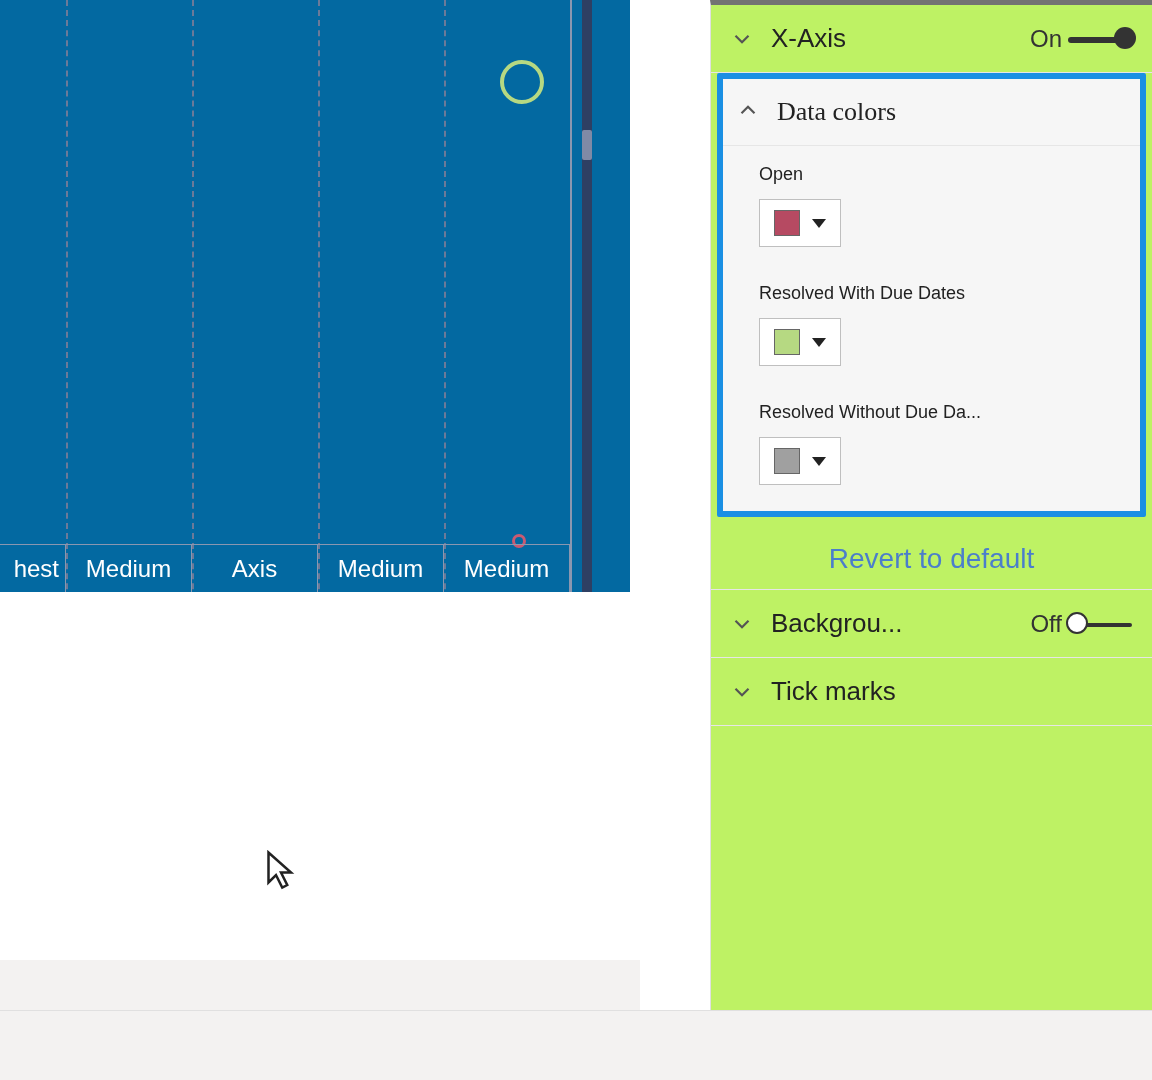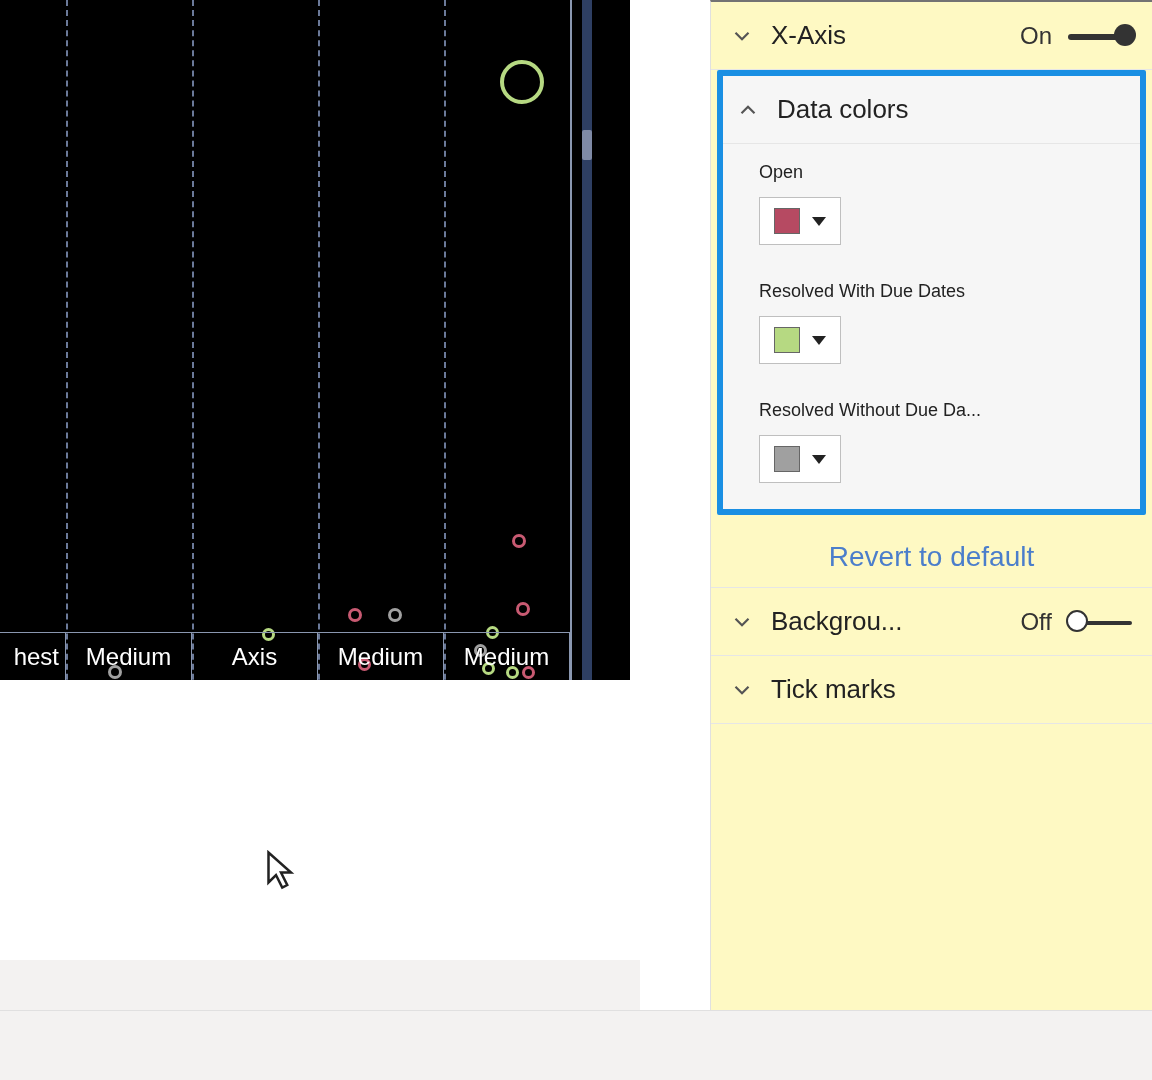--- a/index.html
+++ b/index.html
@@ -17,22 +17,22 @@
     top: 0;
     width: 640px;
     height: 1080px;
     background: #ffffff;
   }
   .chart-canvas {
     position: absolute;
     left: 0;
     top: 0;
     width: 630px;
-    height: 680px;
-    background: #000000;
+    height: 592px;
+    background: #0369a1;
     overflow: hidden;
   }
   .grid-line {
     position: absolute;
     top: 0;
     height: 720px;
     border-left: 2px dashed #6b7a99;
   }
   .axis-labels {
     position: absolute;
@@ -72,23 +72,23 @@
     position: absolute;
     border-radius: 50%;
     background: transparent;
   }
   .panel {
     position: absolute;
     left: 710px;
     top: 0;
     width: 442px;
     height: 1080px;
-    background: #fef9c3;
+    background: #bef264;
     border-left: 1px solid #e0e0e0;
-    border-top: 2px solid #737373;
+    border-top: 5px solid #737373;
     font-size: 26px;
     color: #333;
   }
   .panel-gap {
     position: absolute;
     left: 630px;
     top: 0;
     width: 80px;
     height: 1080px;
     background: #ffffff;
@@ -107,21 +107,21 @@
     display: inline-flex;
     align-items: center;
     justify-content: center;
     flex: 0 0 auto;
   }
   .chevron svg { stroke: #555; stroke-width: 2; fill: none; }
   .row-label { flex: 1; color: #222; }
   .toggle {
     display: flex;
     align-items: center;
-    gap: 16px;
+    gap: 6px;
   }
   .toggle-text { font-size: 24px; color: #333; }
   .switch {
     width: 64px;
     height: 8px;
     position: relative;
   }
   .switch-track {
     position: absolute;
     top: 2px; left: 0; right: 0;
@@ -139,23 +139,24 @@
   .switch.off .switch-knob { left: -2px; background:#fff; border:2px solid #333; }
   .switch.off .switch-track { background:#333; height:4px; top:3px; }
   .highlight-box {
     margin: 0 6px 0 6px;
     border: 6px solid #1a8fe3;
     border-radius: 2px;
     background: #f6f6f6;
   }
   .data-colors-header {
     display: flex;
-    align-items: center;
+    align-items: flex-start;
     padding: 18px 20px 18px 12px;
     border-bottom: 1px solid #e6e6e6;
+    font-family: Liberation Serif, serif;
   }
   .color-group { padding: 18px 0 18px 36px; }
   .color-label { font-size: 18px; color:#222; margin-bottom: 14px; }
   .swatch-btn {
     display: inline-flex;
     align-items: center;
     gap: 12px;
     border: 1px solid #bfbfbf;
     background: #fff;
     padding: 10px 14px;

